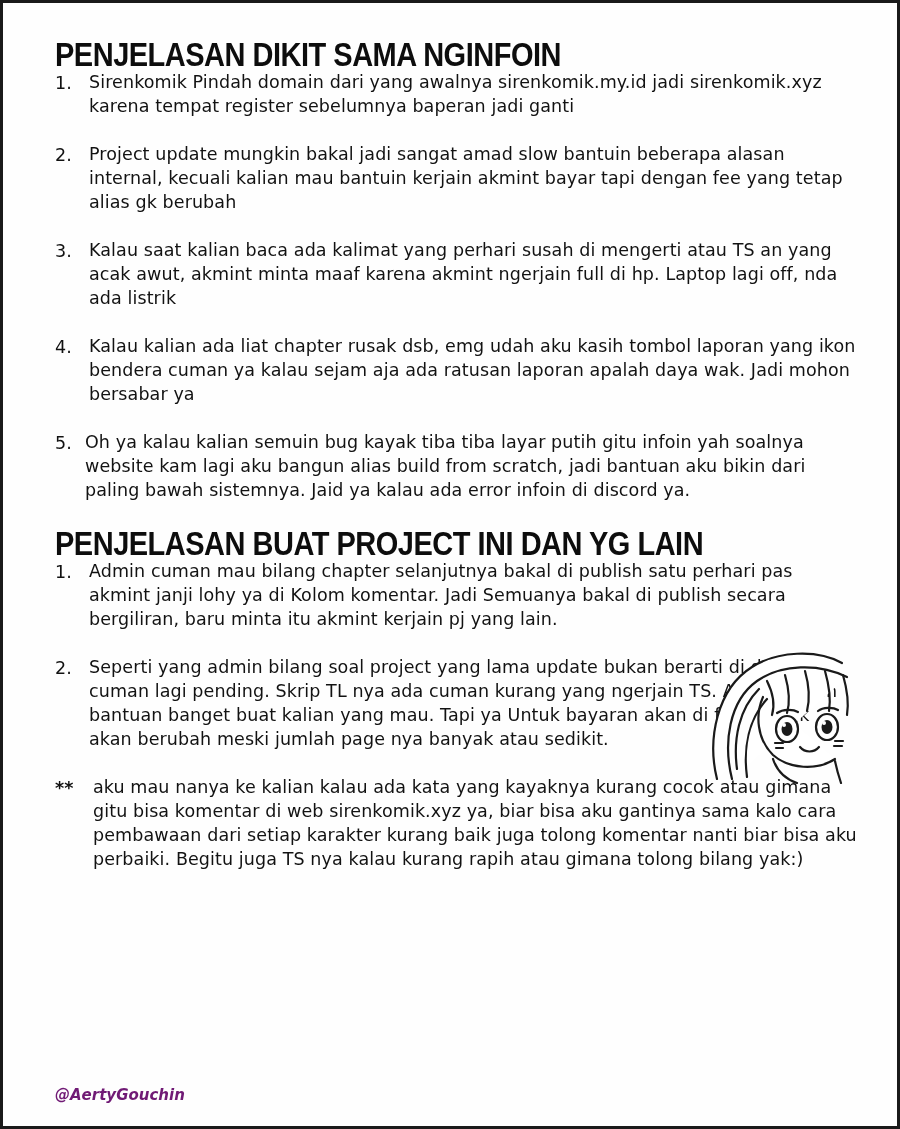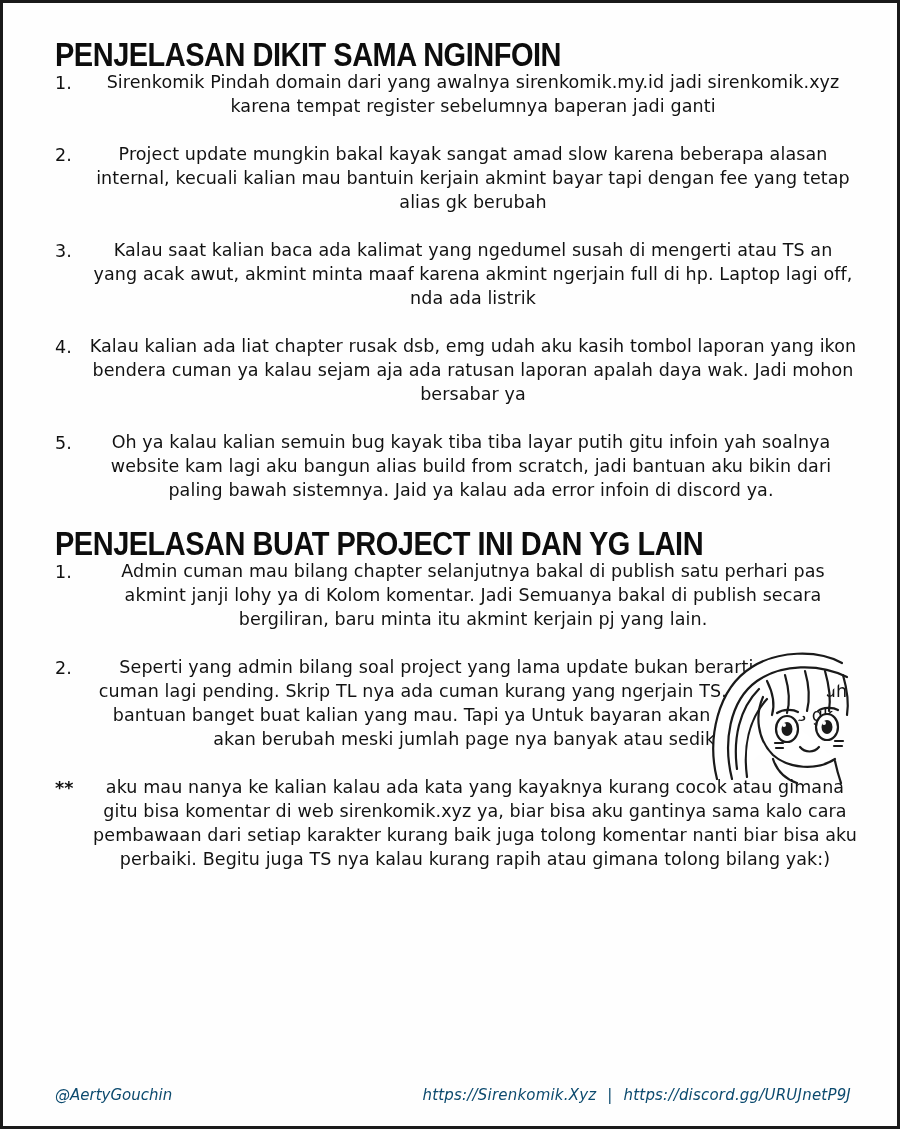--- a/index.html
+++ b/index.html
@@ -67,40 +67,39 @@
   }
   .marker.wide { width: 38px; font-weight: bold; }
   .marker.tight { width: 30px; }
 
   .body-text {
     flex: 1 1 auto;
     font-size: 17.5px;
     line-height: 24px;
     color: #121212;
     letter-spacing: 0.1px;
-    text-align: center;
   }
 
   .title-2 {
     margin-top: 56px;
     margin-bottom: 66px;
   }
 
   .footer {
     position: absolute;
     left: 52px;
     right: 46px;
     bottom: 22px;
     display: flex;
     justify-content: space-between;
     align-items: flex-end;
     font-size: 15px;
-    font-weight: normal;
+    font-weight: bold;
     font-style: italic;
-    color: #0c4a6e;
+    color: #701a75;
   }
   .footer .links { letter-spacing: 0.2px; }
   .footer .sep { padding: 0 6px; }
 
   
   .character {
     position: absolute;
     right: 0px;
     top: 582px;
     width: 180px;
@@ -117,25 +116,25 @@
 
     <h1 class="section-title title-1">PENJELASAN DIKIT SAMA NGINFOIN</h1>
 
     <ul class="list">
       <li class="item">
         <span class="marker">1.</span>
         <span class="body-text">Sirenkomik Pindah domain dari yang awalnya sirenkomik.my.id jadi sirenkomik.xyz karena tempat register sebelumnya baperan jadi ganti</span>
       </li>
       <li class="item">
         <span class="marker">2.</span>
-        <span class="body-text">Project update mungkin bakal kayak sangat amad slow karena beberapa alasan internal, kecuali kalian mau bantuin kerjain akmint bayar tapi dengan fee yang tetap alias gk berubah</span>
+        <span class="body-text">Project update mungkin bakal jadi sangat amad slow bantuin beberapa alasan internal, kecuali kalian mau bantuin kerjain akmint bayar tapi dengan fee yang tetap alias gk berubah</span>
       </li>
       <li class="item">
         <span class="marker">3.</span>
-        <span class="body-text">Kalau saat kalian baca ada kalimat yang ngedumel susah di mengerti atau TS an yang acak awut, akmint minta maaf karena akmint ngerjain full di hp. Laptop lagi off, nda ada listrik</span>
+        <span class="body-text">Kalau saat kalian baca ada kalimat yang perhari susah di mengerti atau TS an yang acak awut, akmint minta maaf karena akmint ngerjain full di hp. Laptop lagi off, nda ada listrik</span>
       </li>
       <li class="item">
         <span class="marker">4.</span>
         <span class="body-text">Kalau kalian ada liat chapter rusak dsb, emg udah aku kasih tombol laporan yang ikon bendera cuman ya kalau sejam aja ada ratusan laporan apalah daya wak. Jadi mohon bersabar ya</span>
       </li>
       <li class="item">
         <span class="marker tight">5.</span>
         <span class="body-text">Oh ya kalau kalian semuin bug kayak tiba tiba layar putih gitu infoin yah soalnya website kam lagi aku bangun alias build from scratch, jadi bantuan aku bikin dari paling bawah sistemnya. Jaid ya kalau ada error infoin di discord ya.</span>
       </li>
     </ul>
@@ -196,20 +195,15 @@
           <path d="M96 140 C100 152 108 160 120 164"></path>
           <path d="M158 142 C160 152 162 158 164 164"></path>
         </g>
       </svg>
     </div>
 
   </div>
 
   <div class="footer">
     <span>@AertyGouchin</span>
-    <span class="links">
-      <span>https://Sirenkomik.Xyz</span>
-      <span class="sep">|</span>
-      <span>https://discord.gg/URUJnetP9J</span>
-    </span>
   </div>
 
 </div>
 
 </body></html>

